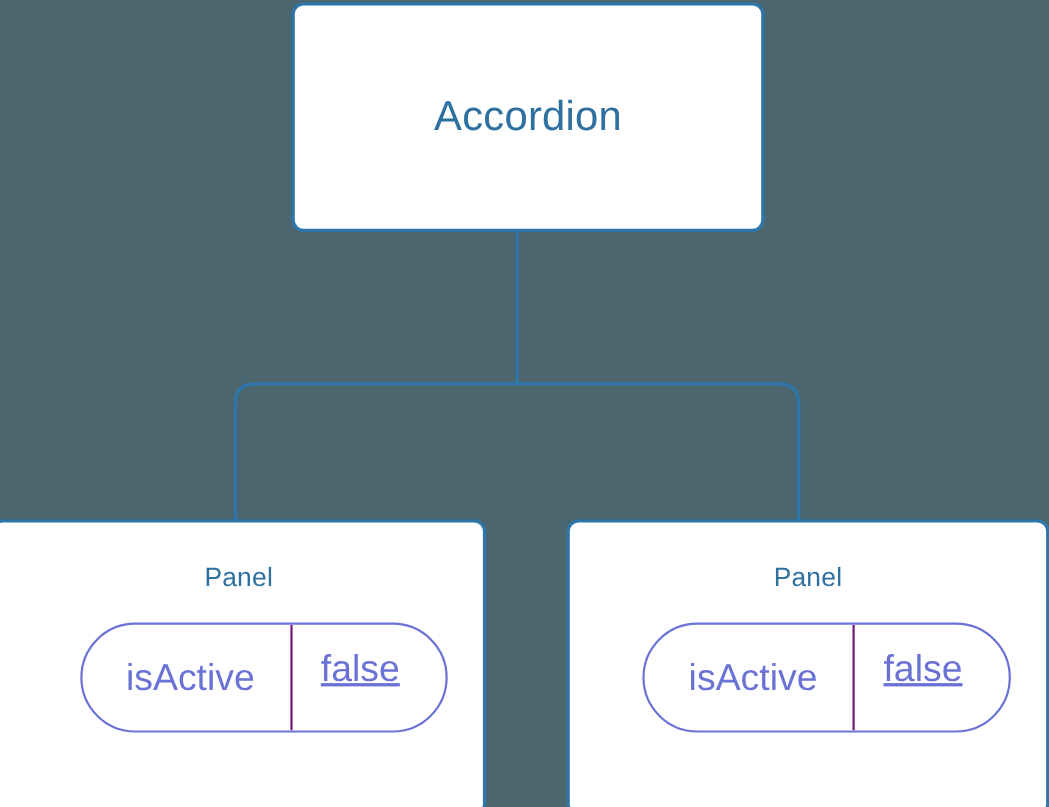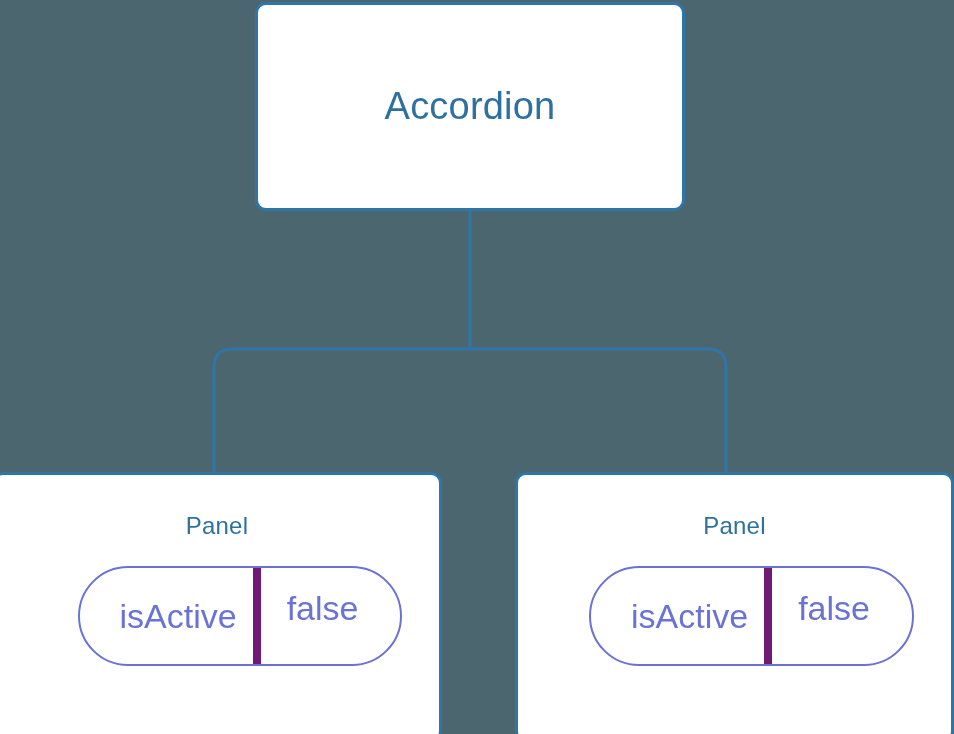--- a/index.html
+++ b/index.html
@@ -41,21 +41,21 @@
     background: #ffffff;
     border: 3px solid #2e76a8;
     border-radius: 11px;
     z-index: 2;
     display: flex;
     flex-direction: column;
     align-items: center;
   }
 
   #node-accordion {
-    left: 255px;
+    left: 265px;
     top: 2px;
     width: 430px;
     height: 209px;
     justify-content: center;
   }
 
   #node-panel-left {
     left: -8px;
     top: 472px;
     width: 450px;
@@ -103,26 +103,27 @@
     display: flex;
     align-items: center;
     justify-content: center;
     color: #6b72d6;
     font-size: 34px;
     line-height: 1;
     white-space: nowrap;
   }
 
   .pill-key {
-    padding: 0 16px 0 40px;
-    border-right: 8px solid #701a75;
+    padding: 0 32px 0 40px;
+    border-right: 2px solid #701a75;
   }
 
   .pill-value {
     padding: 0 42px 17px 26px;
+    text-decoration: underline;
   }
 
   #node-panel-left .state-pill { margin-left: 46px; }
   #node-panel-right .state-pill { margin-left: 34px; }
 </style>
 </head>
 <body>
 
 <div id="diagram-root">
 

